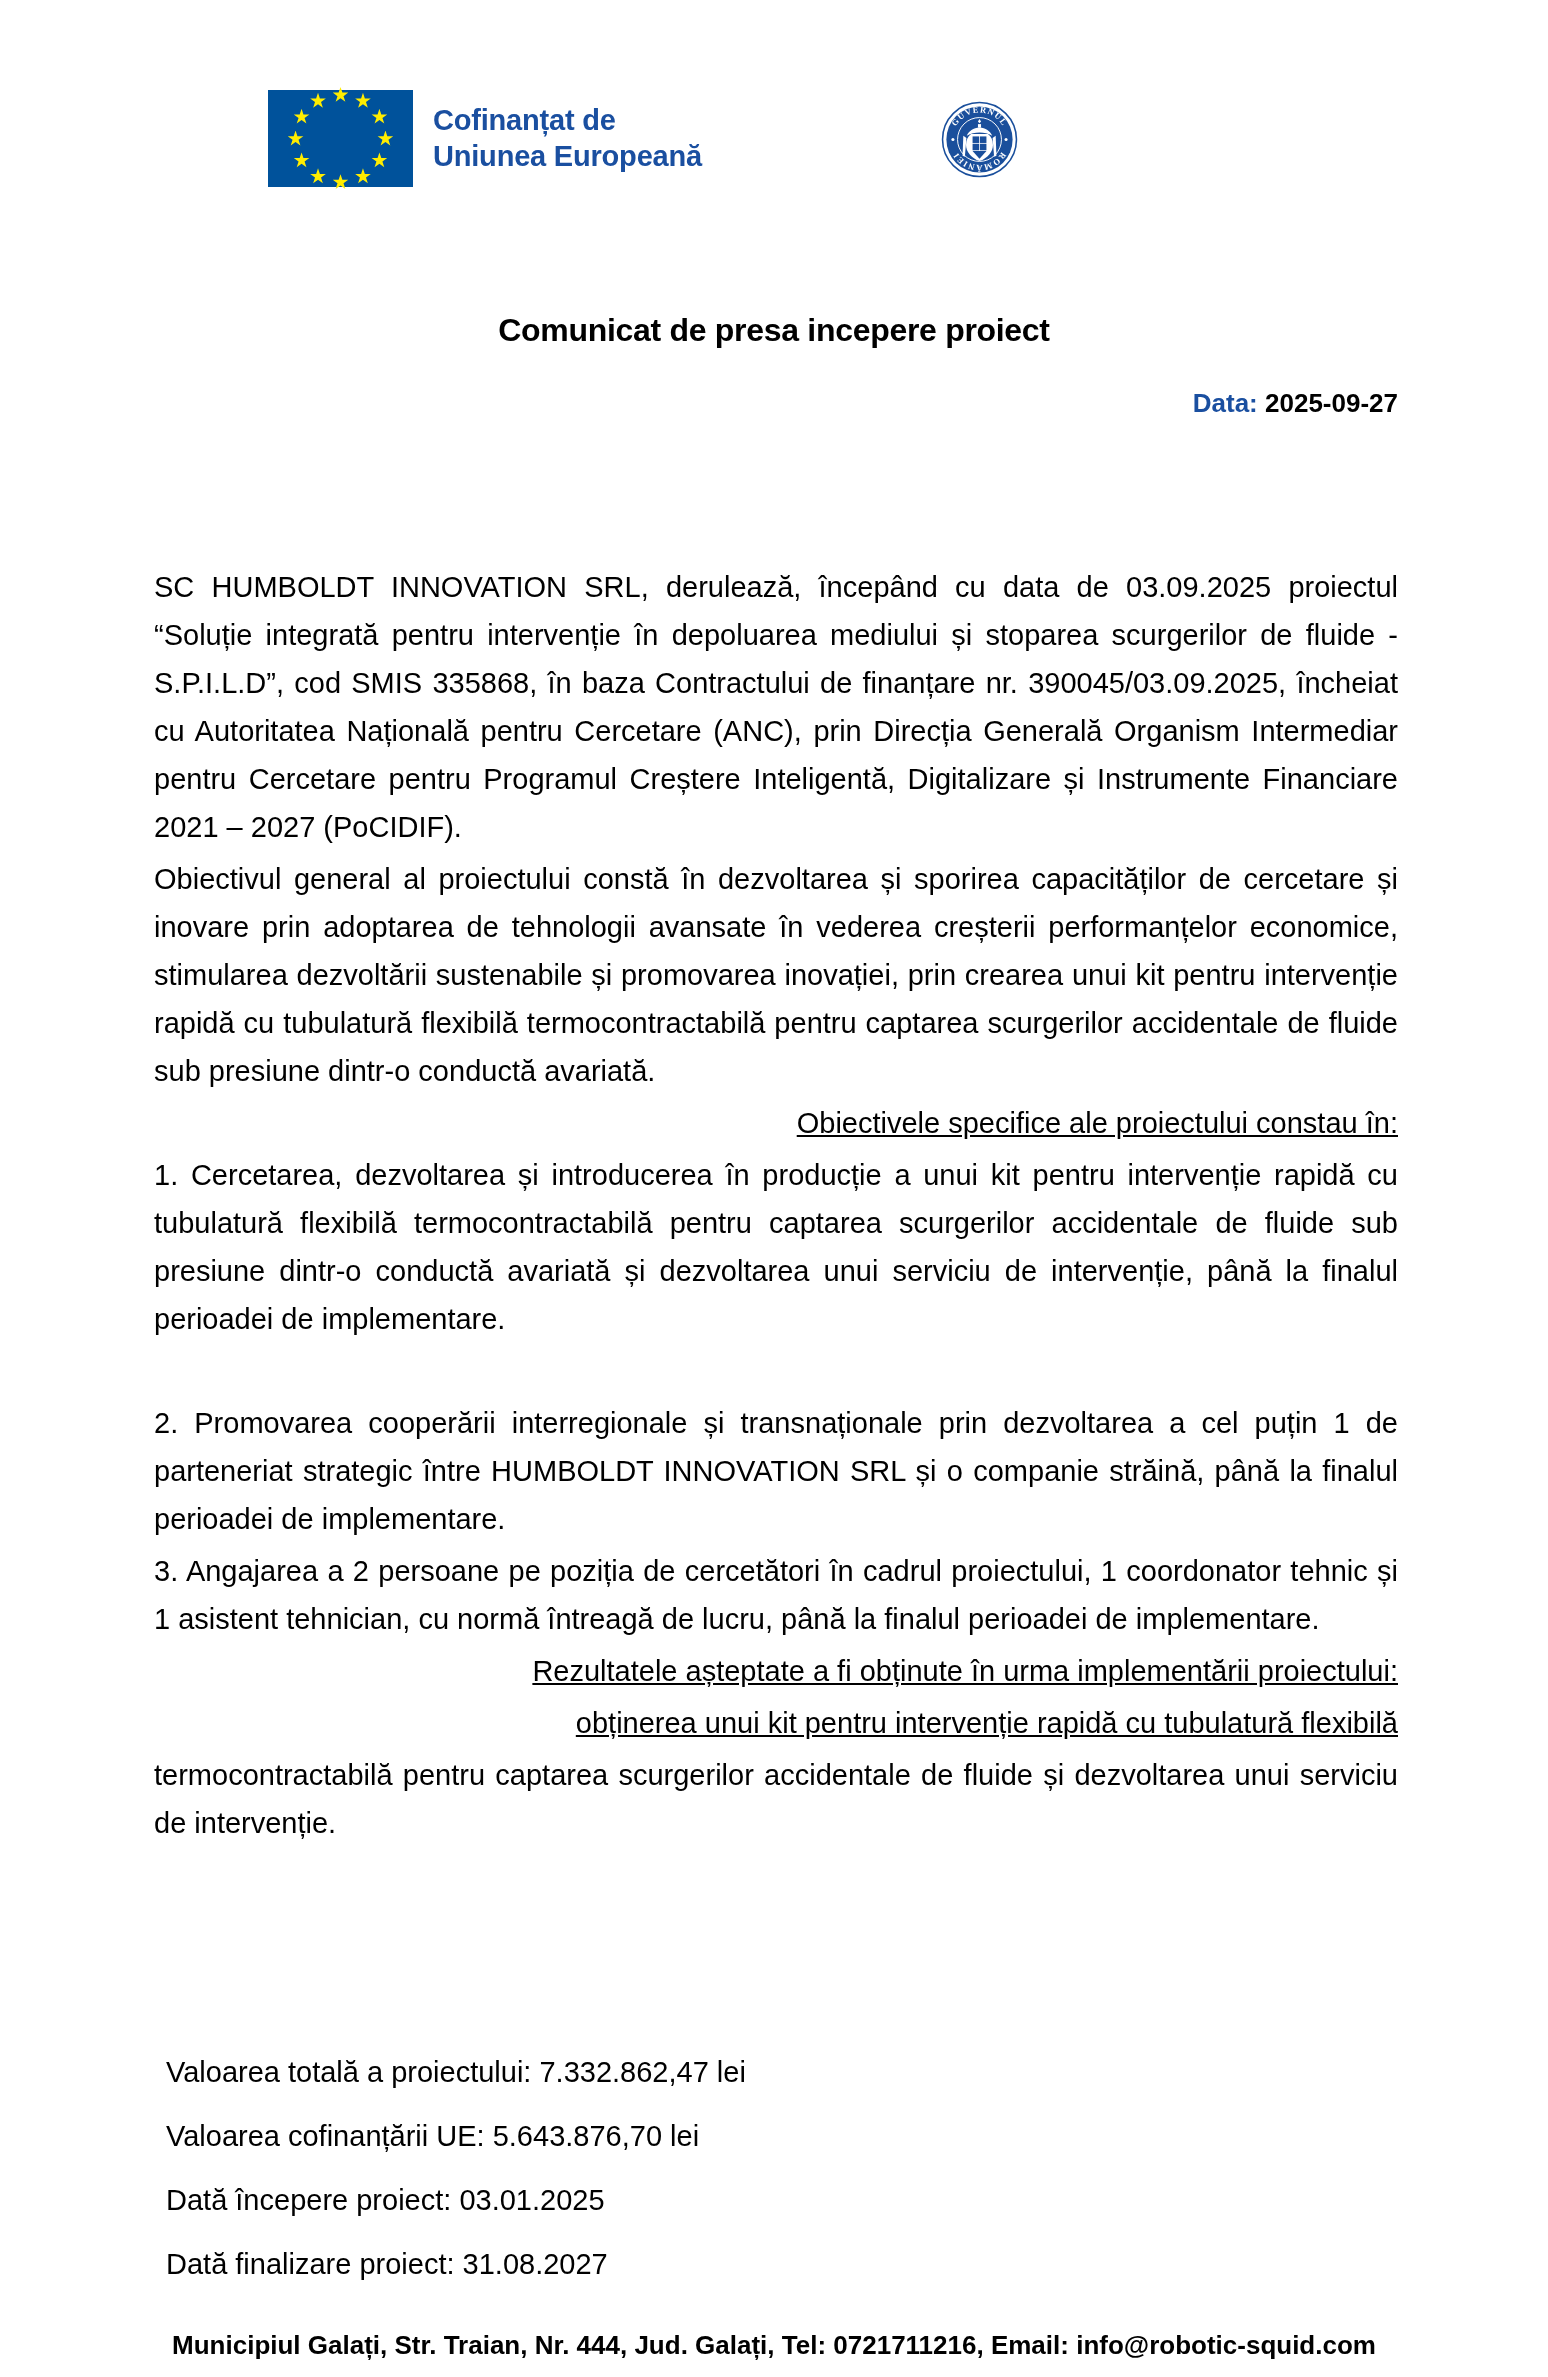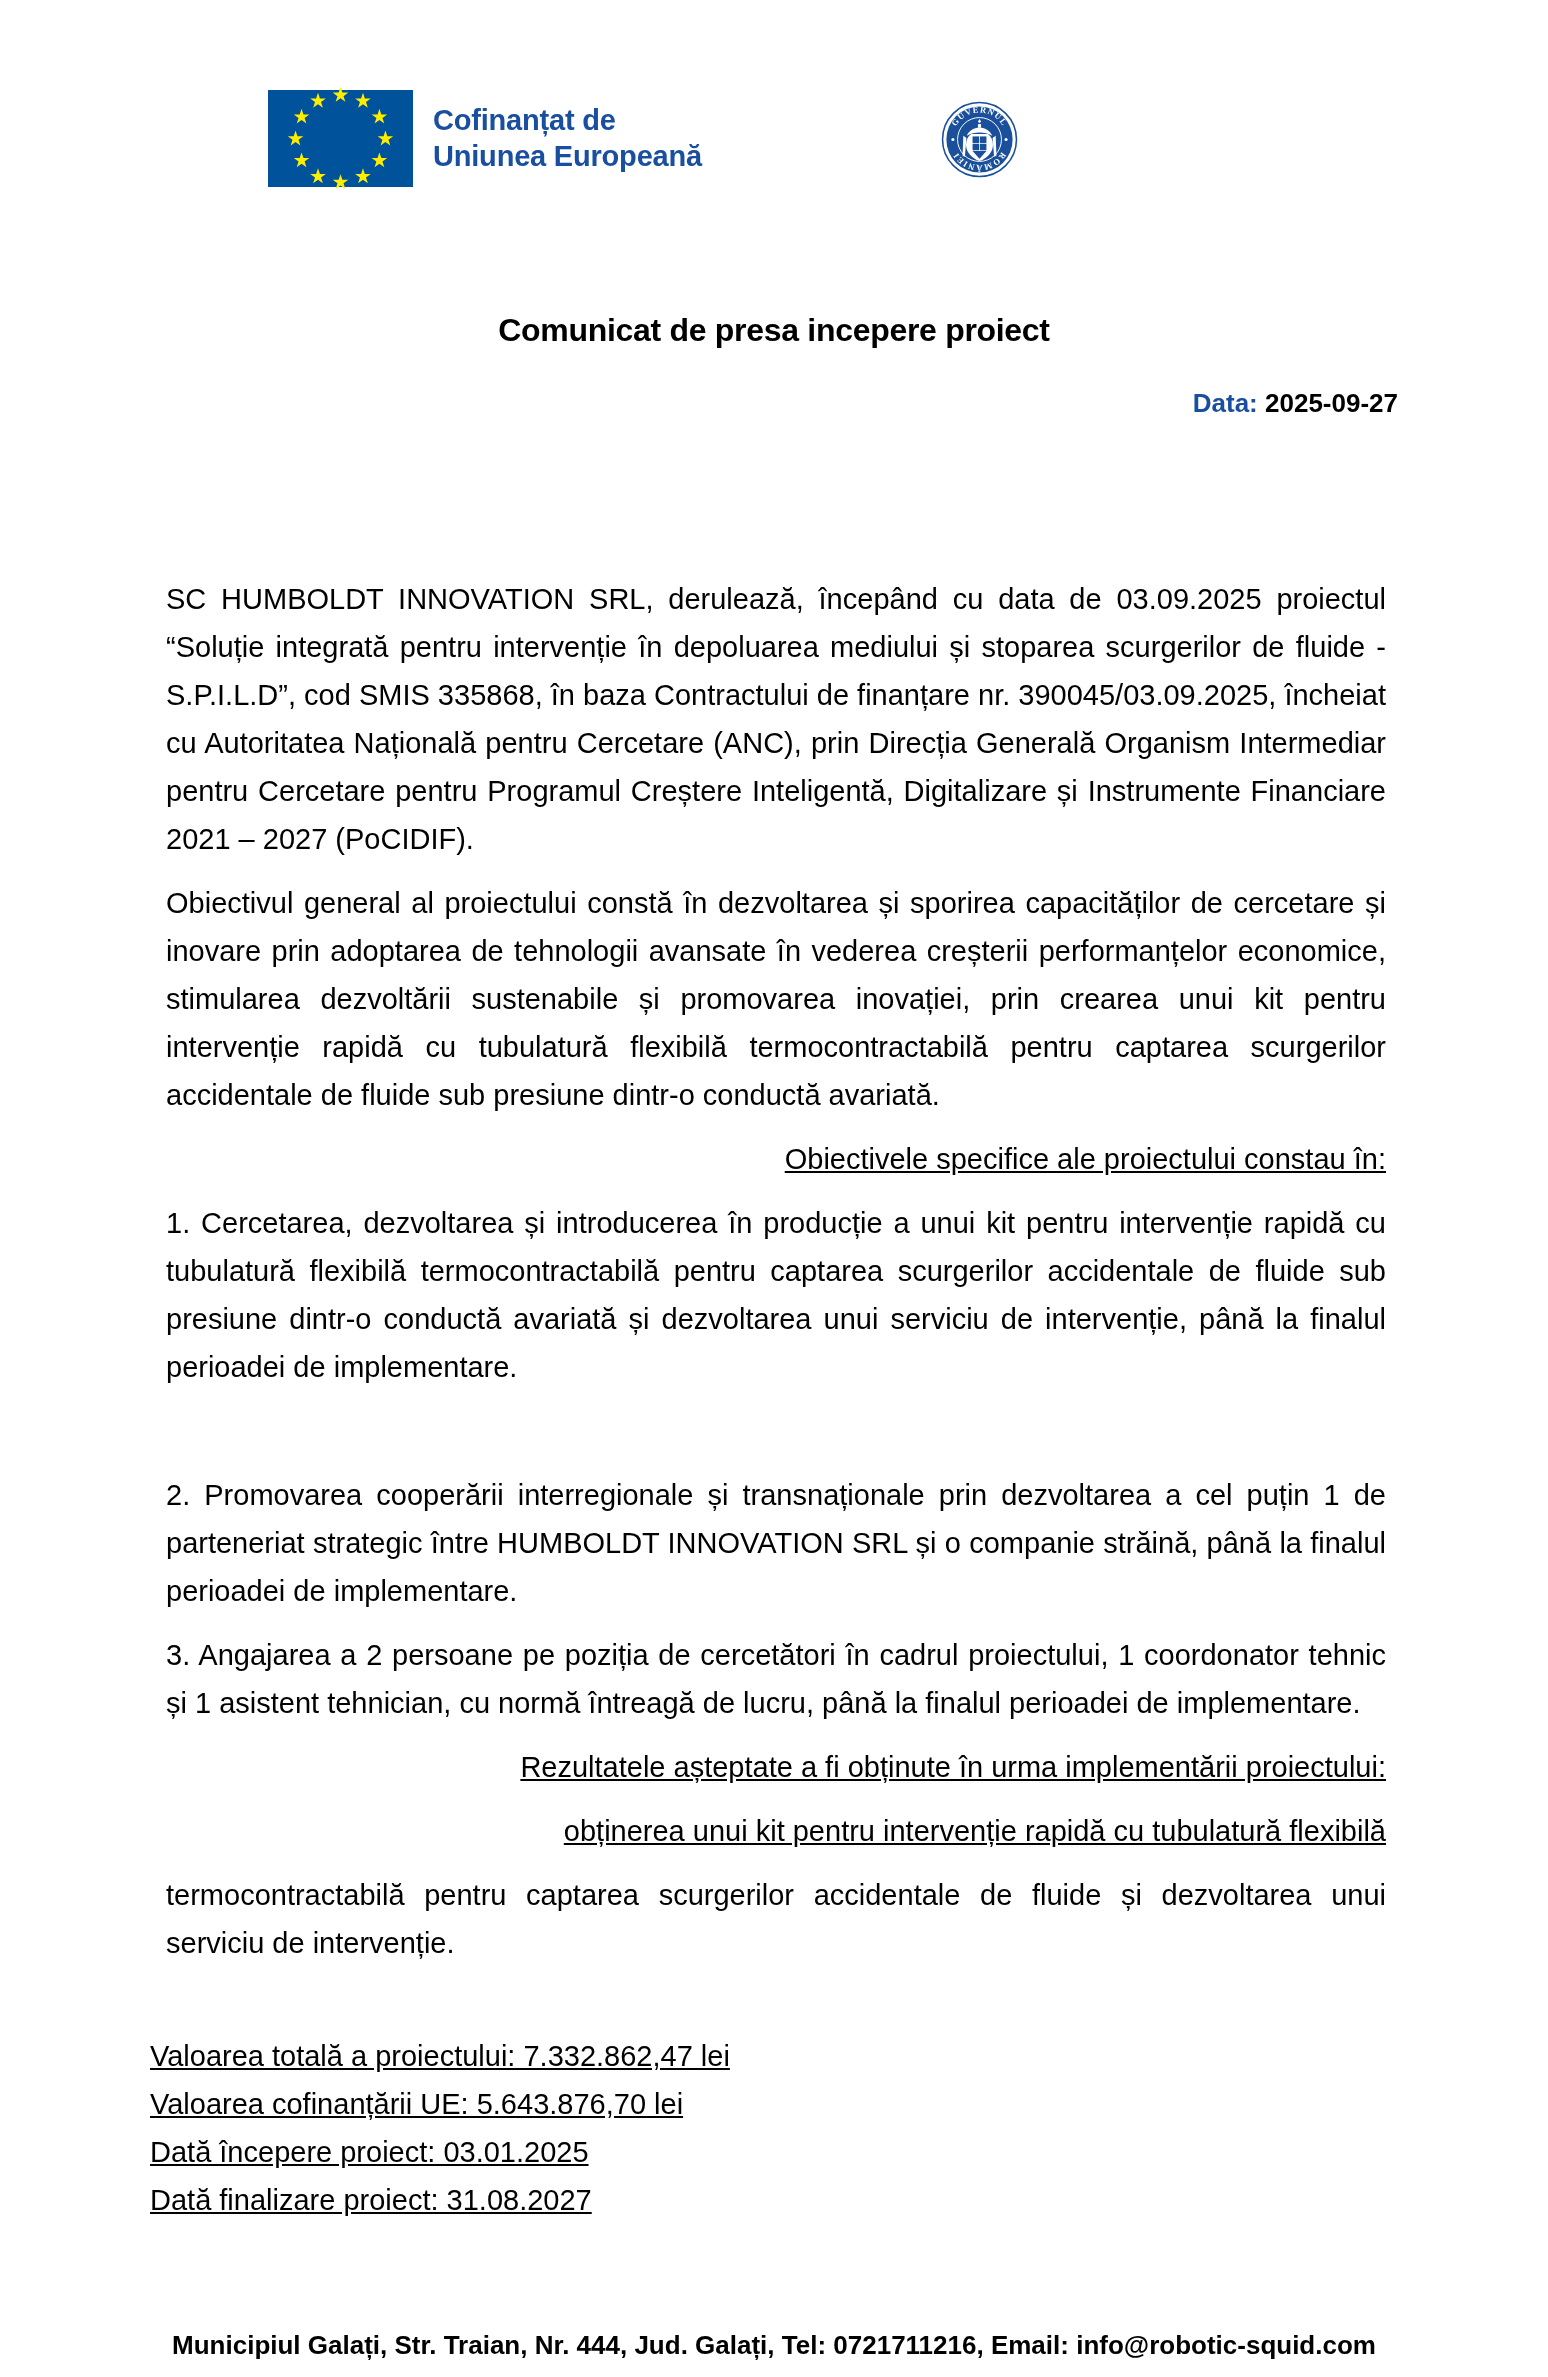--- a/index.html
+++ b/index.html
@@ -118,21 +118,21 @@
     position: absolute;
     top: 559px;
     left: 150px;
     width: 1252px;
     font-size: 29px;
     line-height: 48px;
     color: #000000;
   }
 
   .para {
-    margin: 16px;
+    margin: 4px;
     text-align: justify;
     text-justify: inter-word;
   }
   .para.left {
     text-align: right;
     text-decoration: underline;
   }
   .spacer-line {
     height: 48px;
   }
@@ -140,24 +140,23 @@
   
   .facts-block {
     position: absolute;
     top: 2032px;
     left: 150px;
     width: 1252px;
     font-size: 29px;
     line-height: 48px;
   }
   .fact-line {
-    margin: 0;
+    margin: 16px;
     text-align: left;
     white-space: nowrap;
-    text-decoration: underline;
   }
 
   
   .footer {
     position: absolute;
     left: 0;
     top: 2290px;
     width: 1548px;
     text-align: center;
     font-size: 26px;

